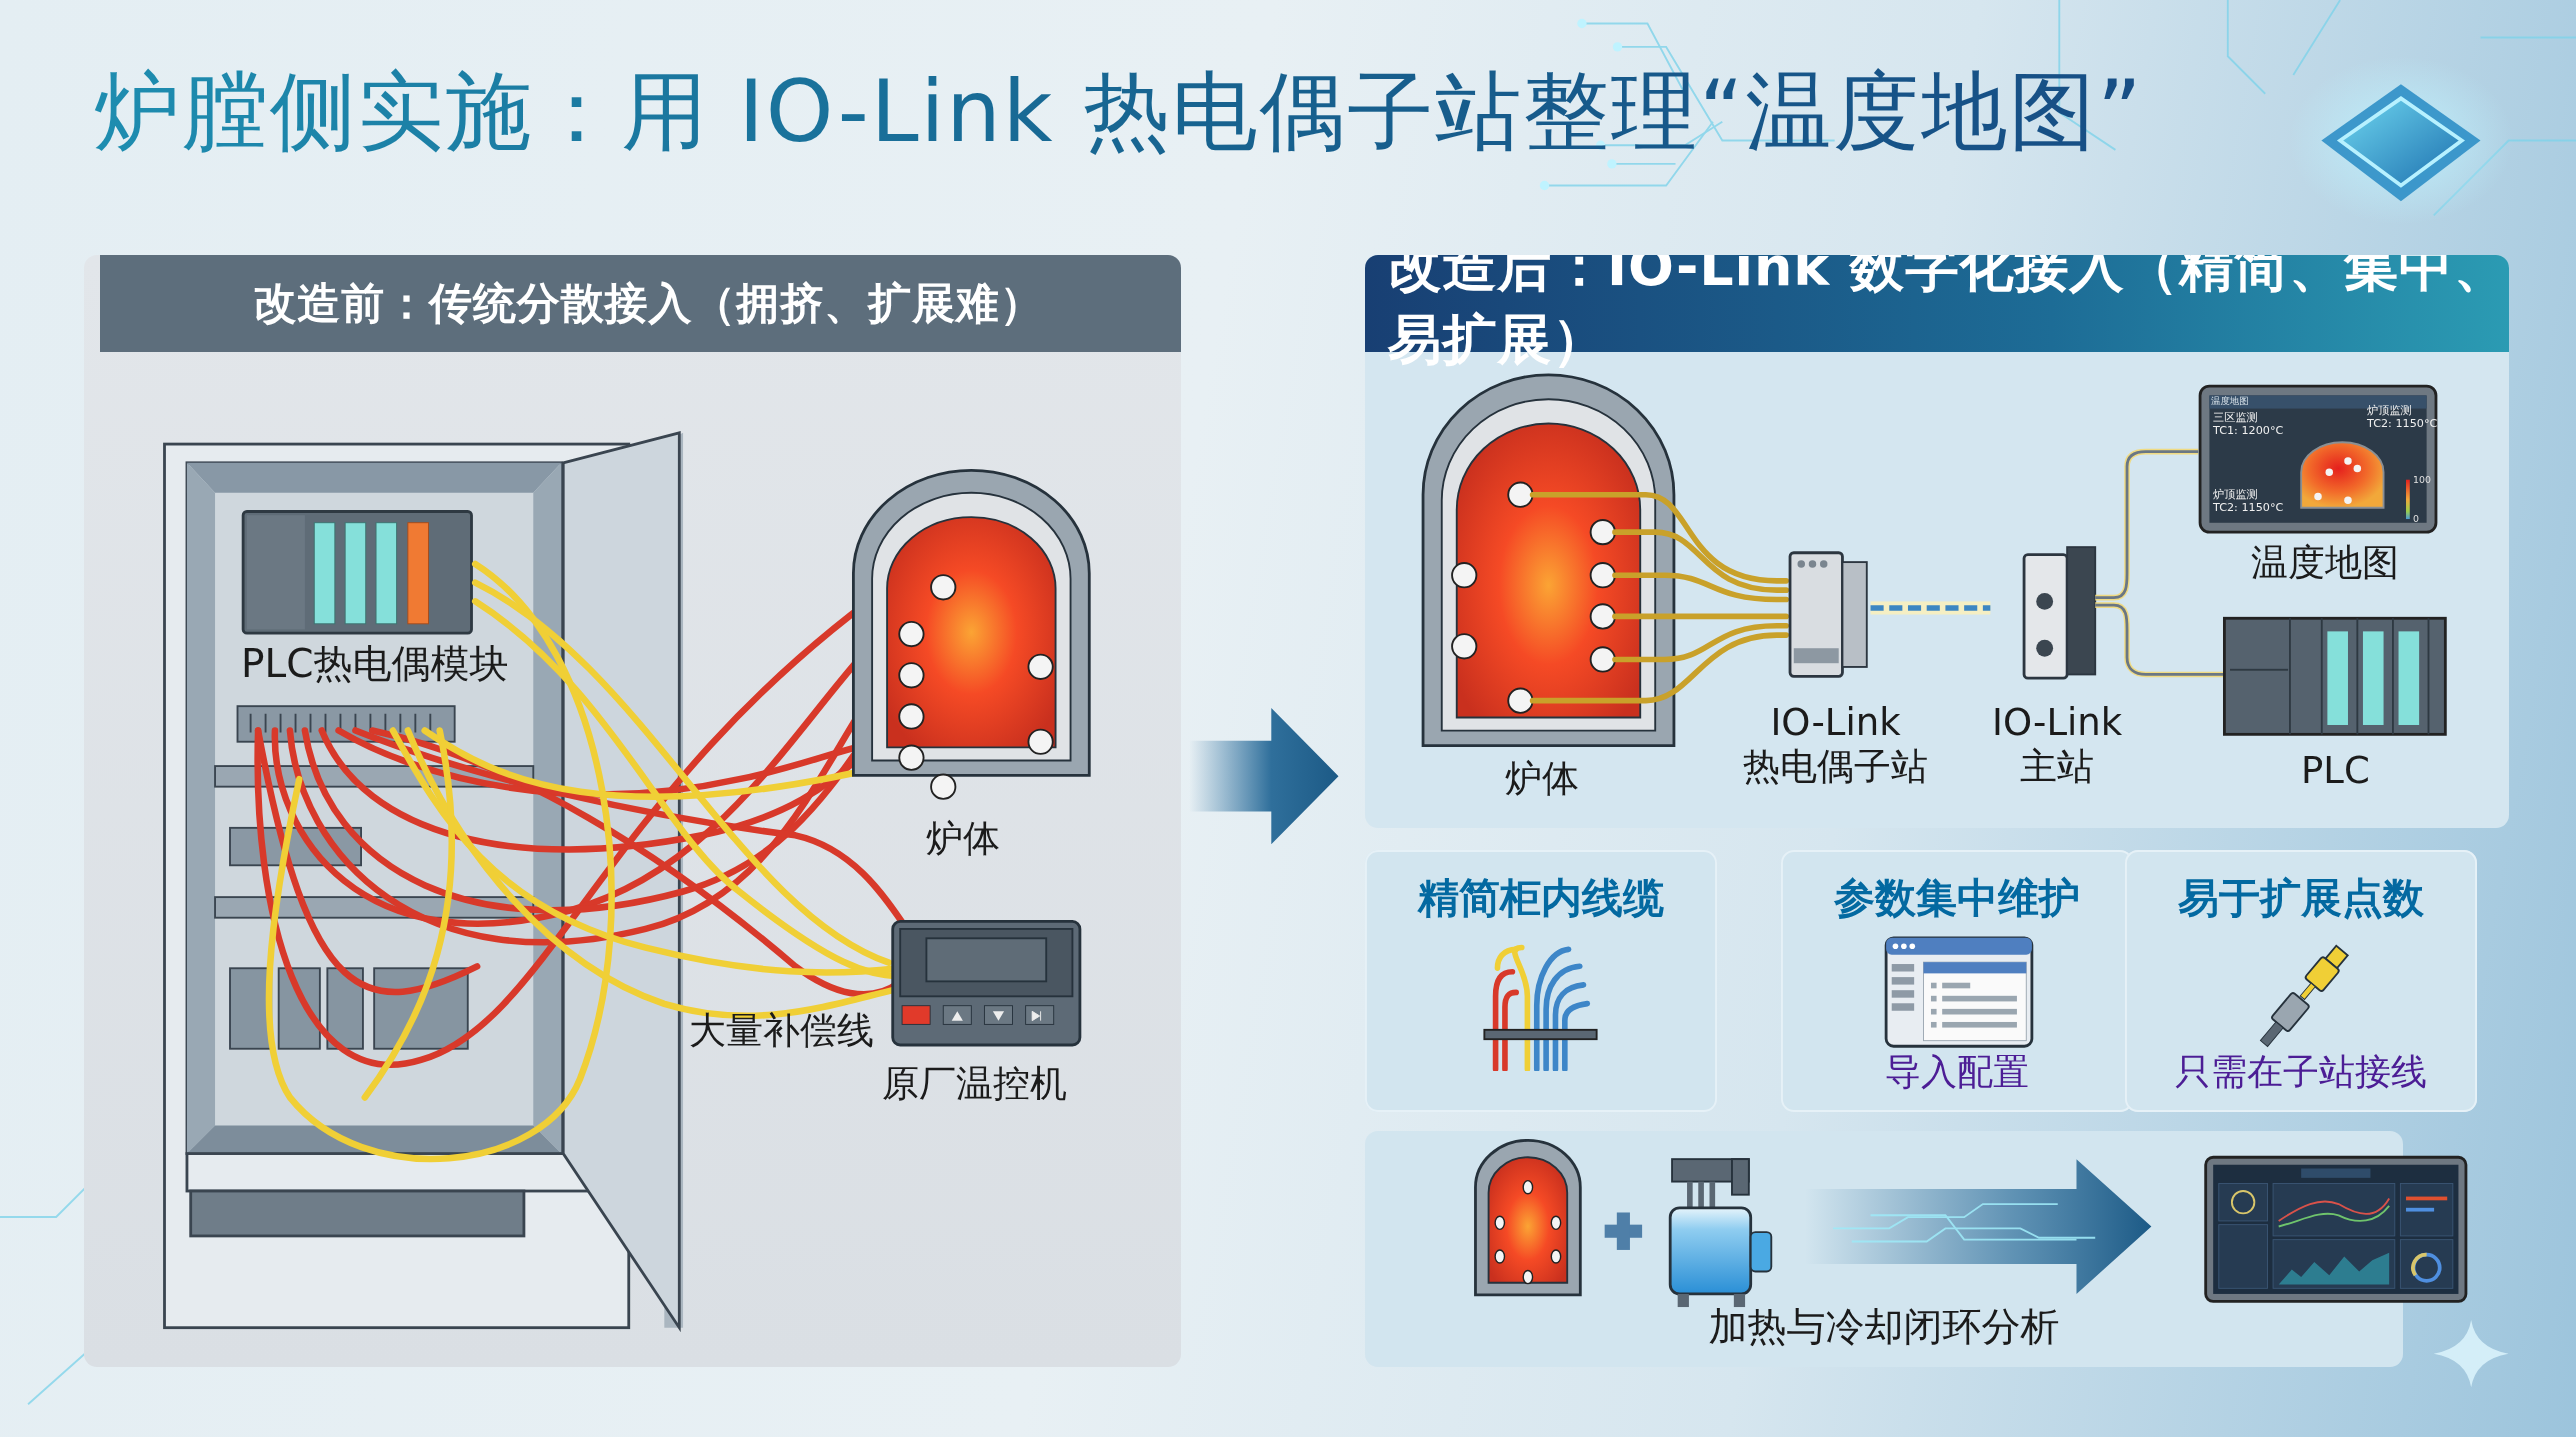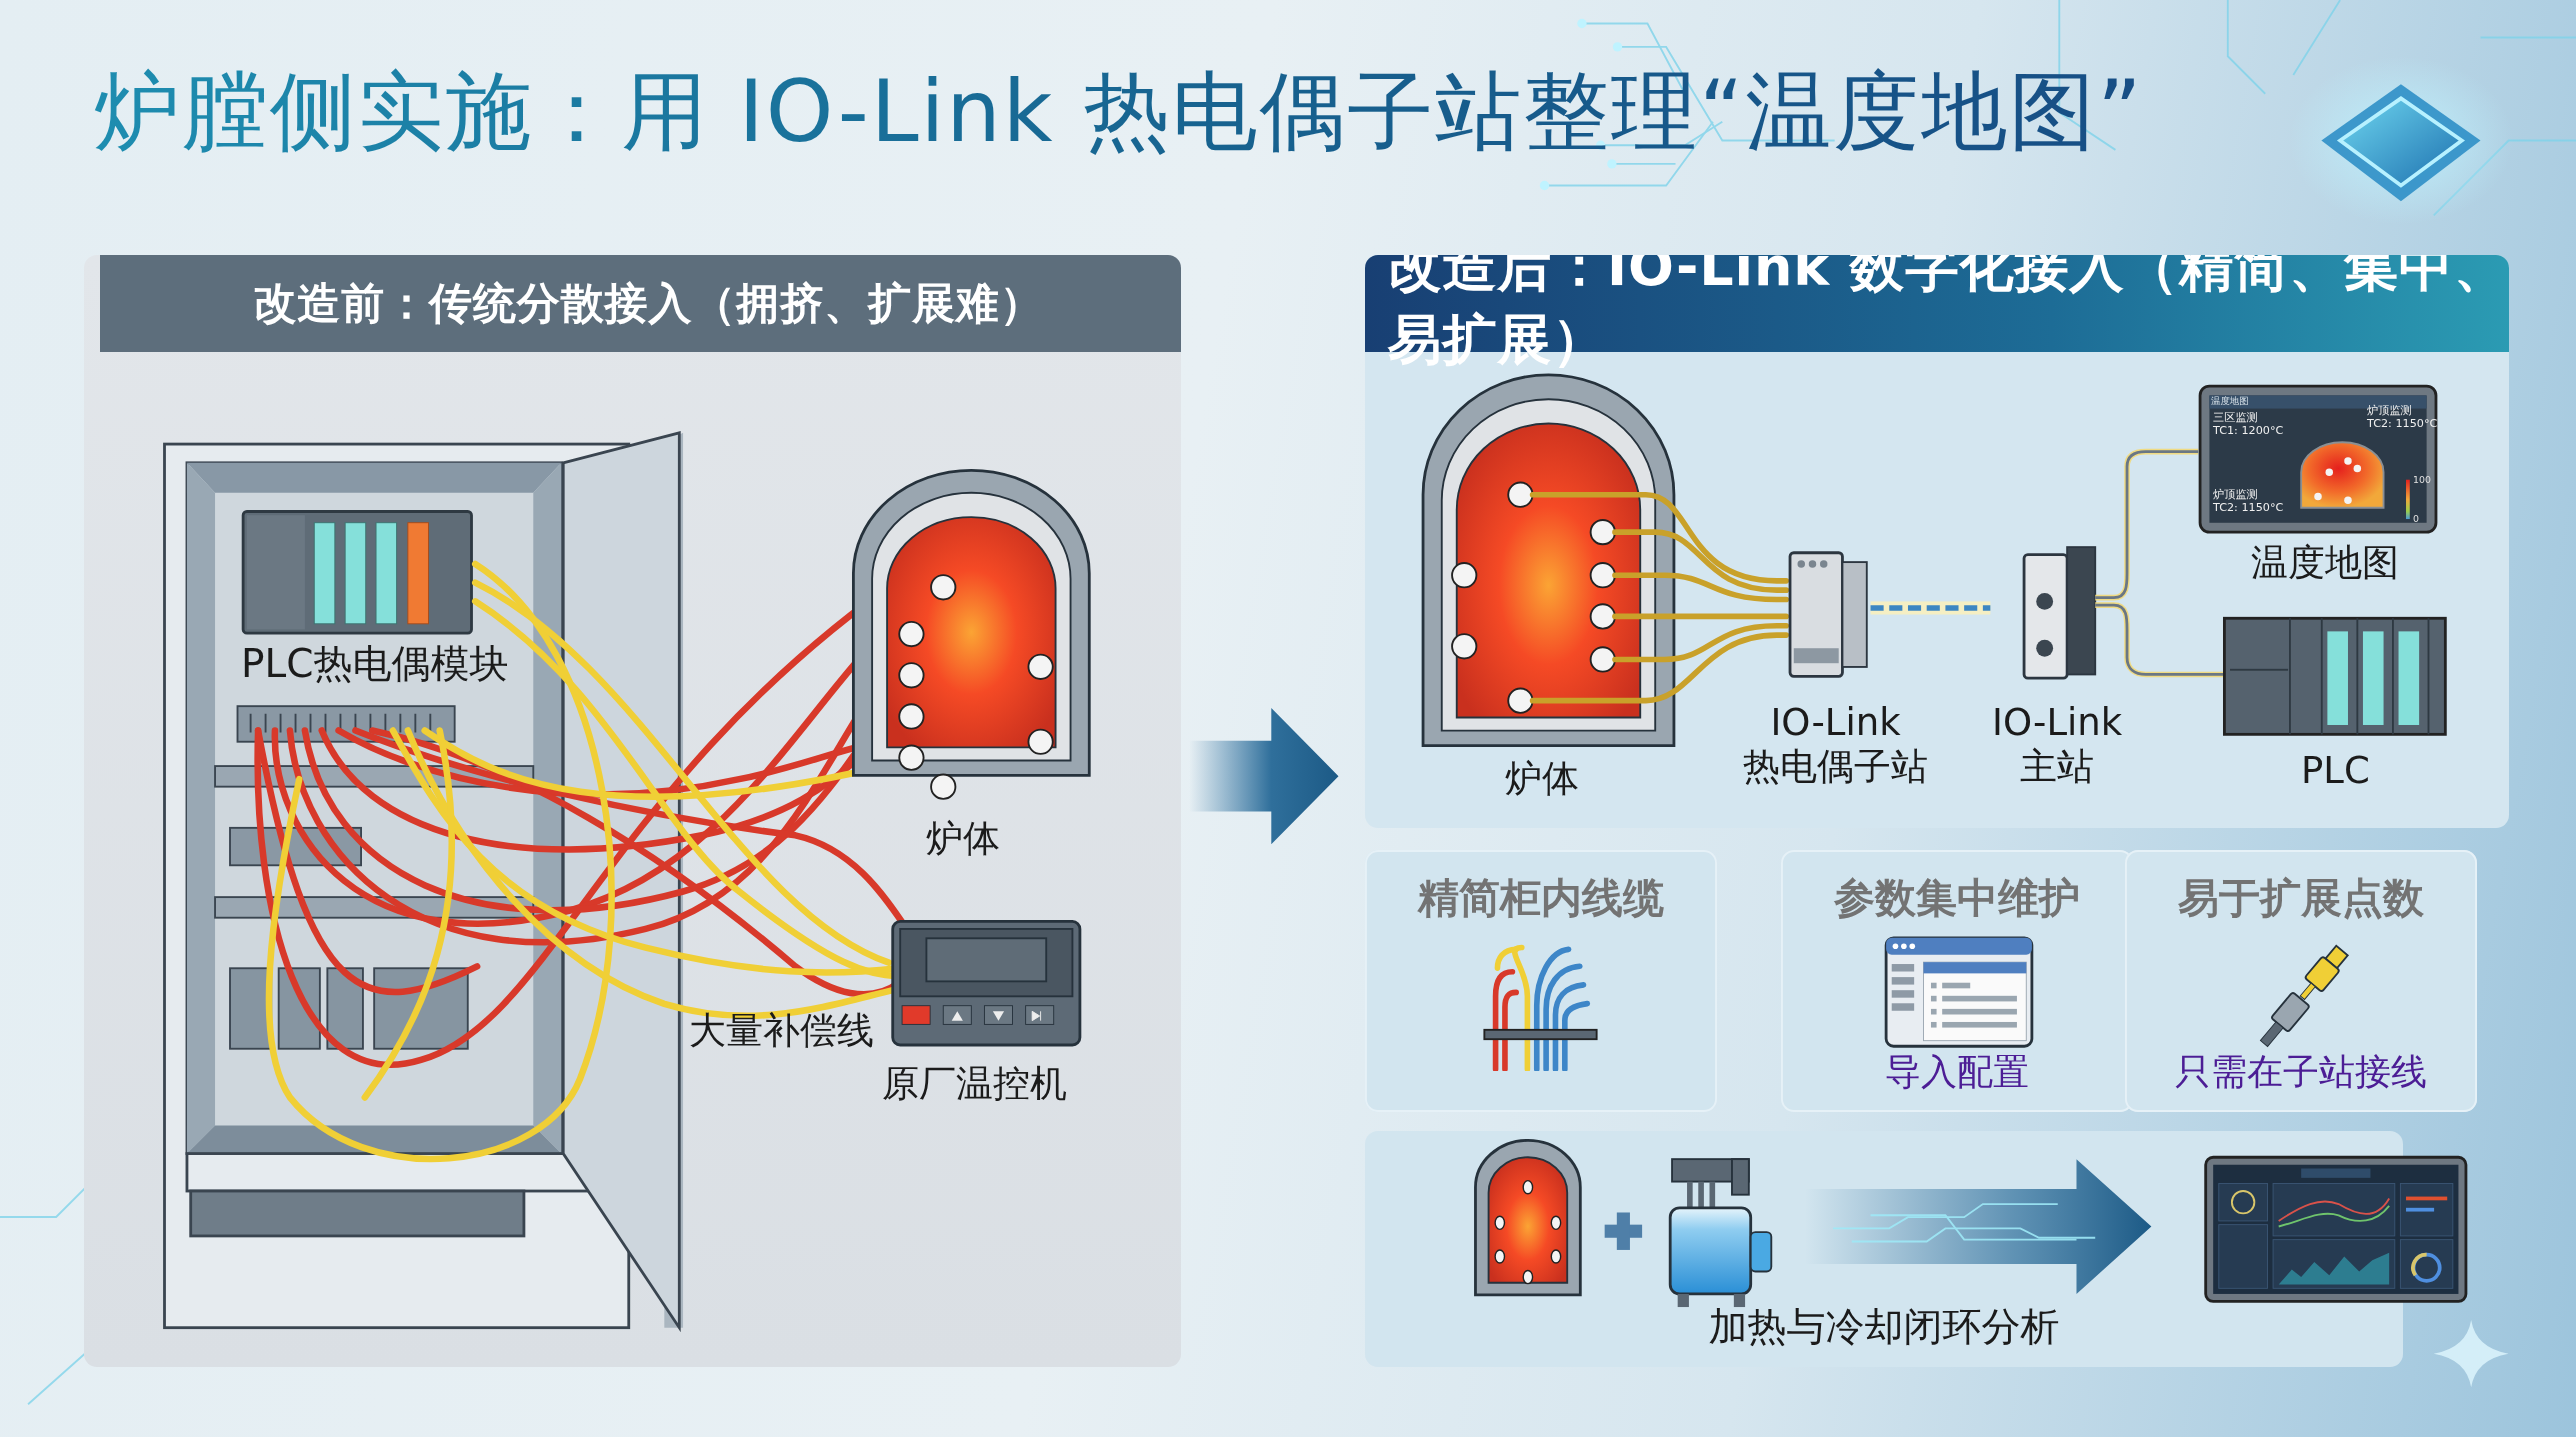--- a/index.html
+++ b/index.html
@@ -13,21 +13,21 @@
   .panel{position:absolute;border-radius:13px;overflow:hidden;}
   .left-panel{left:84px;top:255px;width:1097px;height:1112px;background:linear-gradient(180deg,#e2e6ea,#dadfe4);}
   .left-head{position:absolute;left:0;top:0;width:100%;height:97px;background:#5d6e7c;color:#fff;
     font-size:43px;font-weight:bold;display:flex;align-items:center;justify-content:center;letter-spacing:0.9px;margin-left:16px;}
   .right-top{left:1365px;top:255px;width:1144px;height:573px;background:#d4e6f0;}
   .right-head{position:absolute;left:0;top:0;width:100%;height:97px;
     background:linear-gradient(90deg,#183f73,#1d6c96 60%,#2b9bb3);color:#fff;font-size:54px;font-weight:bold;
     display:flex;align-items:center;padding-left:22.5px;box-sizing:border-box;letter-spacing:0.9px;}
   .card{position:absolute;top:850px;width:352px;height:262px;background:#d2e5ef;border-radius:13px;
     box-shadow:0 0 0 1.9px #e6f1f7 inset;}
-  .card-title{position:absolute;top:20.6px;width:100%;text-align:center;font-size:41px;font-weight:bold;color:#737373;}
+  .card-title{position:absolute;top:20.6px;width:100%;text-align:center;font-size:41px;font-weight:bold;color:#0369a1;}
   .card-sub{position:absolute;bottom:15px;width:100%;text-align:center;font-size:36px;color:#4c1d95;}
   .bottom-card{position:absolute;left:1365px;top:1131px;width:1038px;height:236px;background:#d2e5ef;border-radius:13px;}
   .lbl{position:absolute;font-size:37px;color:#1b1b1b;white-space:nowrap;line-height:1.2;text-align:center;}
   .caption{position:absolute;left:0;width:100%;bottom:47px;text-align:center;font-size:39px;color:#1b1b1b;}
 </style>
 </head>
 <body>
 
 <svg class="bgtech" viewBox="0 0 2752 1536">
   <defs>

